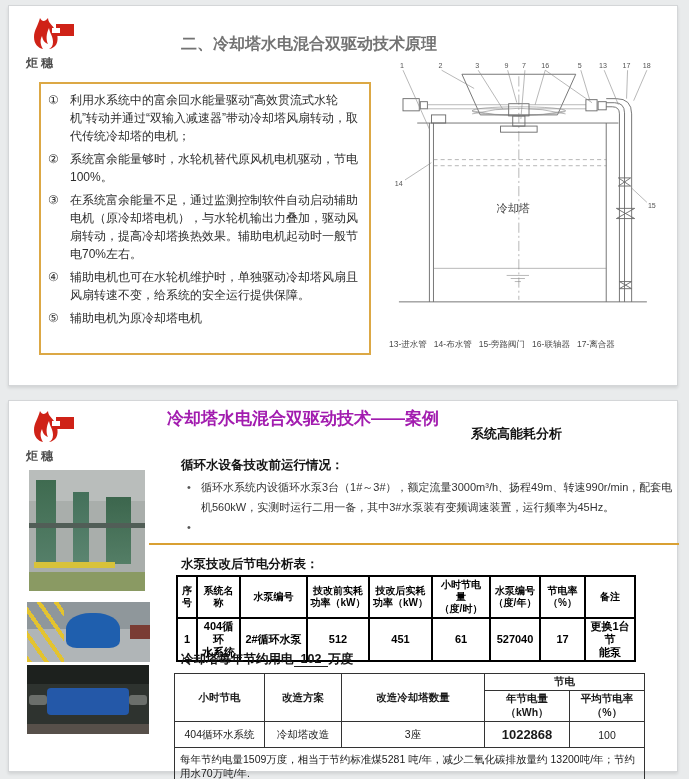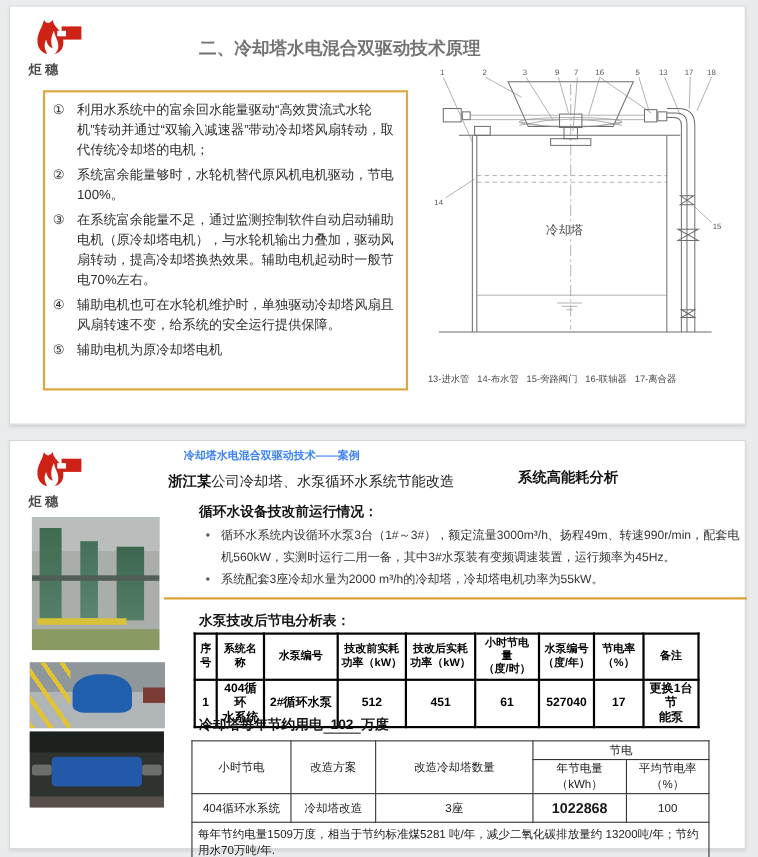--- a/index.html
+++ b/index.html
@@ -27,21 +27,21 @@
   .diagram { position:absolute; left:375px; top:52px; width:290px; height:252px; }
   .diagram svg { width:100%; height:100%; }
   .dgm-line { stroke:#6b6b6b; stroke-width:0.9; fill:none; }
   .dgm-thin { stroke:#8a8a8a; stroke-width:0.6; fill:none; }
   .dgm-num  { font-size:7px; fill:#555; }
   .dgm-label{ font-size:11px; fill:#444; }
   .legend { position:absolute; left:380px; top:306px; width:292px;
             font-size:8.5px; line-height:13px; color:#4a4a4a; white-space:pre; }
 
   
-  .s2-title { position:absolute; left:158px; top:6px; font-size:10px; font-weight:bold; color:#3b82f6; }
+  .s2-title { position:absolute; left:158px; top:6px; font-size:17px; font-weight:bold; color:#a21caf; }
   .s2-analysis { position:absolute; left:462px; top:24px; font-size:13px; font-weight:bold; color:#141414; }
   .s2-subtitle { position:absolute; left:144px; top:28px; font-size:13px; color:#222; }
   .s2-subtitle .b { font-weight:bold; color:#111; }
   .s2-section { position:absolute; left:172px; top:56px; font-size:12.5px; font-weight:bold; color:#141414; }
   .bullets { position:absolute; left:178px; top:76px; width:494px; }
   .bullet { display:flex; font-size:11px; line-height:20px; color:#333; }
   .bullet .dot { flex:none; width:14px; color:#555; }
   .gold-line { position:absolute; left:140px; top:142px; width:530px; height:2px; background:#d9a032; }
 
   .t1-title { position:absolute; left:172px; top:155px; font-size:12.5px; font-weight:bold; color:#141414; }
@@ -51,21 +51,21 @@
         white-space:pre-line; padding:1px; }
   #table1 th { font-size:10px; line-height:12px; font-weight:bold; color:#000; height:42px; }
   #table1 td { font-size:11px; line-height:13px; font-weight:bold; color:#000; height:34px; }
 
   .savings { position:absolute; left:172px; top:250px; font-size:12.5px; font-weight:bold; color:#141414; }
   .savings .u { border-bottom:1.5px solid #222; padding:0 7px; }
 
   #table2 { position:absolute; left:165px; top:272px; width:470px; }
   #table2 th, #table2 td { border:1px solid #333; text-align:center; vertical-align:middle;
         font-size:10.5px; color:#1a1a1a; padding:1px; }
-  #table2 th { font-weight:normal; }
+  #table2 th { font-weight:bold; }
   #table2 .big { font-size:13px; font-weight:bold; }
   #table2 .footer-cell { text-align:left; vertical-align:top; padding:4px 5px 18px 5px;
         font-size:10.5px; line-height:14px; }
   #table2 .useg { }
 
   
   .photo { position:absolute; overflow:hidden; }
   .photo > div { position:absolute; }
   #photo1 { left:20px; top:69px; width:116px; height:121px; background:#a9aeab; }
   #photo1 .sky { left:0; top:0; width:100%; height:26%; background:#b9bdbb; }
@@ -215,33 +215,29 @@
       <svg width="56" height="38" viewBox="0 0 56 38">
         <path d="M14 2 C12 10 8 14 8 21 C8 28 12 32 17 33 C14 28 14 24 16 20 C17 25 19 27 22 28 C20 24 20 18 23 12 C24 18 27 20 27 26 C27 30 25 32 23 33 C30 32 33 26 31 18 C29 10 22 8 22 2 C19 6 16 6 14 2 Z" fill="#cf2217"></path>
         <rect x="30" y="8" width="18" height="12" fill="#cf2217"></rect>
         <rect x="26" y="12" width="8" height="5" fill="#ffffff"></rect>
       </svg>
       <div class="logo-text">炬穗</div>
     </div>
 
     <div class="s2-title">冷却塔水电混合双驱动技术——案例</div>
     <div class="s2-analysis">系统高能耗分析</div>
-    <div class="s2-subtitle">
-      <span class="b">浙江某</span><span>公司冷却塔、水泵循环水系统节能改造</span>
-    </div>
     <div class="s2-section">循环水设备技改前运行情况：</div>
 
     <div class="bullets">
       <div class="bullet">
         <span class="dot">•</span>
         <span class="txt">循环水系统内设循环水泵3台（1#～3#），额定流量3000m³/h、扬程49m、转速990r/min，配套电机560kW，实测时运行二用一备，其中3#水泵装有变频调速装置，运行频率为45Hz。</span>
       </div>
       <div class="bullet">
         <span class="dot">•</span>
-        <span class="txt">系统配套3座冷却水量为2000 m³/h的冷却塔，冷却塔电机功率为55kW。</span>
       </div>
     </div>
 
     <div class="gold-line"></div>
 
     <div class="photo" id="photo1">
       <div class="sky"></div>
         <div class="tw1"></div>
         <div class="tw2"></div>
         <div class="tw3"></div>

